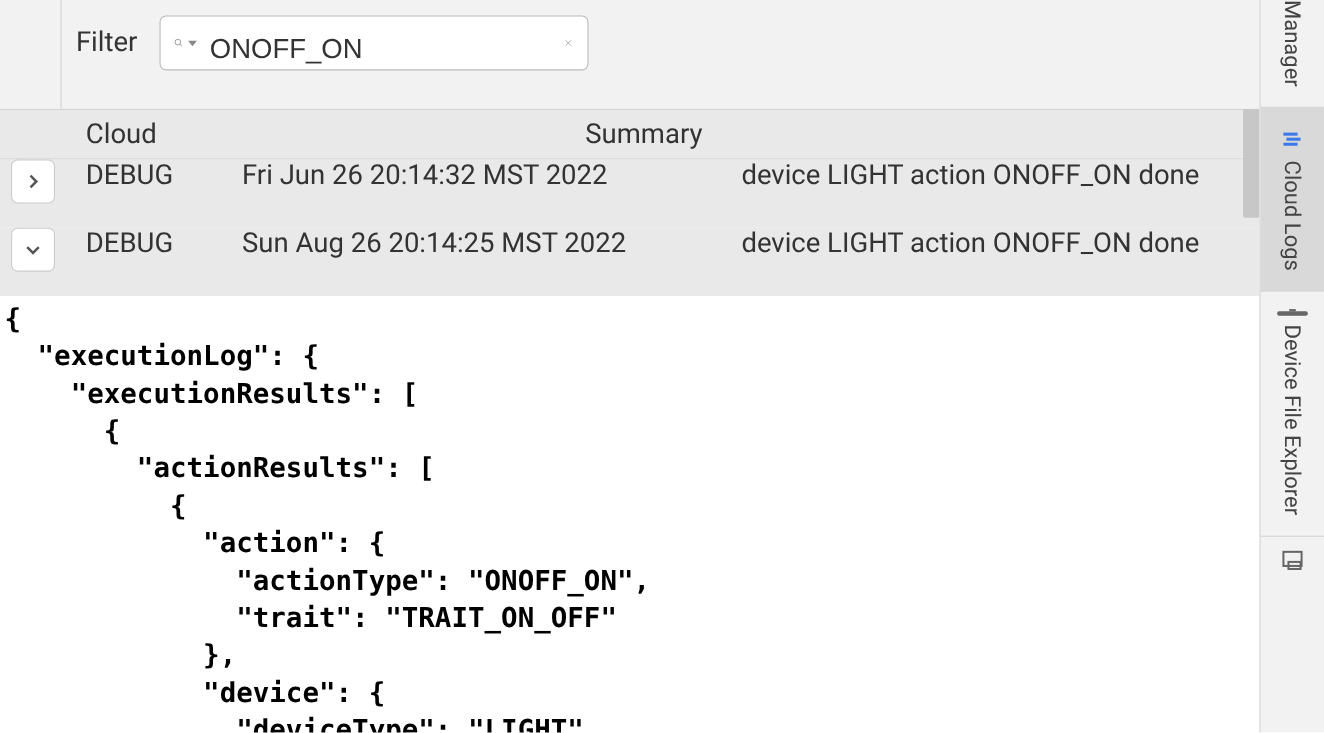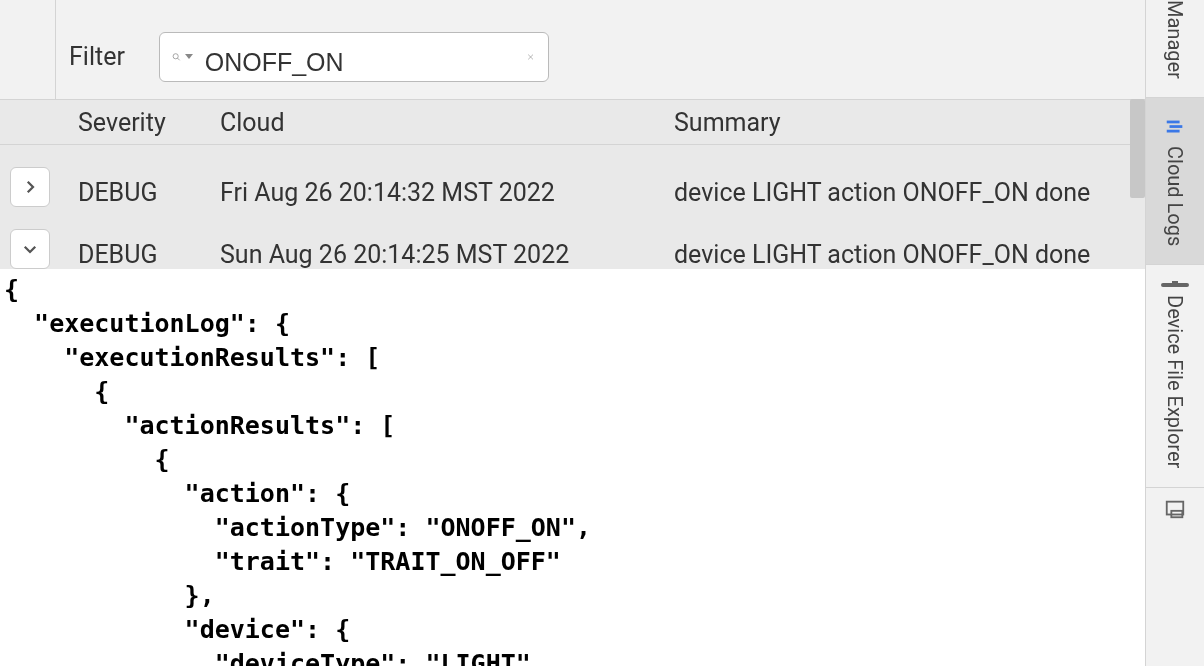--- a/index.html
+++ b/index.html
@@ -52,24 +52,24 @@
   }
   .sidebar-tab .tab-icon {
     display: inline-block;
   }
   .filter-bar {
     height: 99px;
     background: #f2f2f2;
     border-left: 1px solid #d4d4d4;
     border-bottom: none;
     display: flex;
-    align-items: center;
+    align-items: flex-start;
     padding-top: 14px;
     padding-left: 56px;
-    gap: 34px;
+    gap: 20px;
     margin-left: 0;
   }
   .left-gutter {
     position: absolute;
     left: 0;
     top: 0;
     width: 56px;
     height: 99px;
     background: #f2f2f2;
     border-right: 1px solid #d4d4d4;
@@ -131,21 +131,21 @@
     font-size: 25px;
     color: #333;
   }
   .col-expand { width: 78px; flex-shrink: 0; }
   .col-severity { width: 142px; flex-shrink: 0; }
   .col-date { width: 426px; flex-shrink: 0; }
   .col-summary { flex: 1; margin-left: 28px; }
   .log-row {
     height: 62px;
     display: flex;
-    align-items: flex-end;
+    align-items: flex-start;
     font-size: 25px;
     color: #333;
     background: #e9e9e9;
   }
   .log-row .col-date { font-size: 25px; }
   .expand-btn {
     width: 40px;
     height: 40px;
     background: #fff;
     border: 1px solid #ccc;
@@ -214,35 +214,34 @@
       <input class="search-input" type="text" value="ONOFF_ON" style="">
       <svg class="clear-icon" viewBox="0 0 24 24" fill="none" stroke="currentColor" stroke-width="2">
         <line x1="4" y1="4" x2="20" y2="20"></line>
         <line x1="20" y1="4" x2="4" y2="20"></line>
       </svg>
     </div>
   </div>
 
   <div class="table-header">
     <div class="col-expand"></div>
-    <div class="col-severity">Severity</div>
     <div class="col-date">Cloud</div>
     <div class="col-summary">Summary</div>
   </div>
 
   <div class="log-row">
     <div class="col-expand">
       <div class="expand-btn">
         <svg viewBox="0 0 24 24" fill="none" stroke="currentColor" stroke-width="3">
           <polyline points="9 5 16 12 9 19"></polyline>
         </svg>
       </div>
     </div>
     <div class="col-severity">DEBUG</div>
-    <div class="col-date">Fri Aug 26 20:14:32 MST 2022</div>
+    <div class="col-date">Fri Jun 26 20:14:32 MST 2022</div>
     <div class="col-summary">device LIGHT action ONOFF_ON done</div>
   </div>
 
   <div class="log-row">
     <div class="col-expand">
       <div class="expand-btn">
         <svg viewBox="0 0 24 24" fill="none" stroke="currentColor" stroke-width="3">
           <polyline points="5 9 12 16 19 9"></polyline>
         </svg>
       </div>

